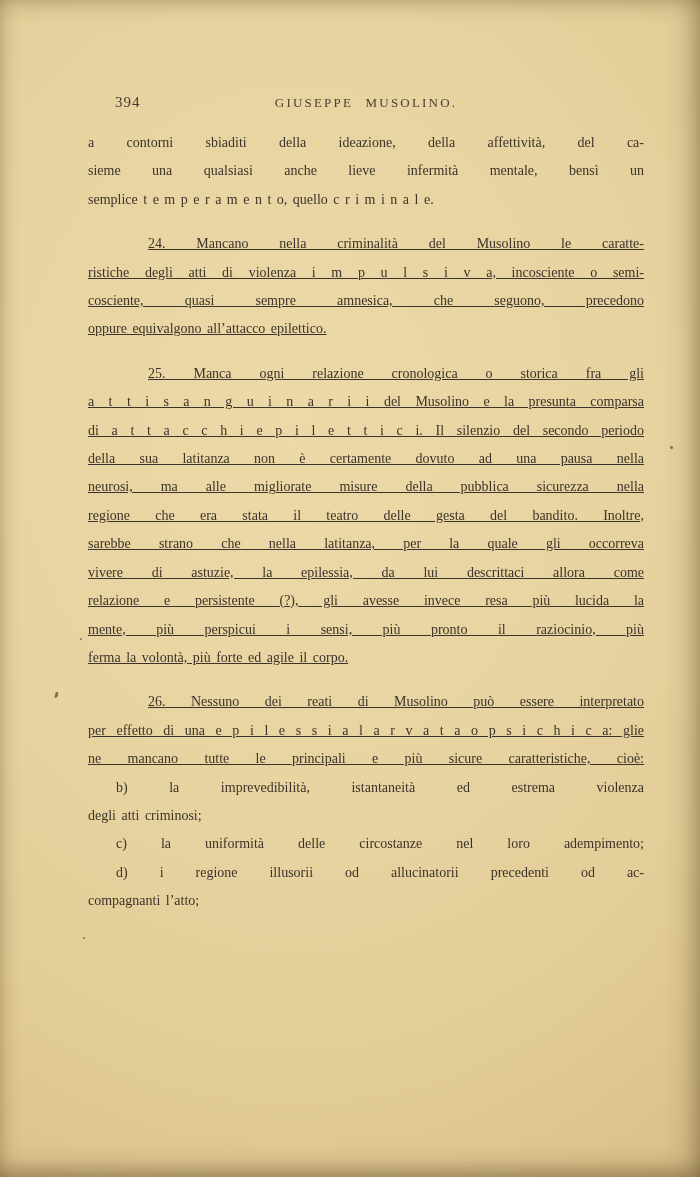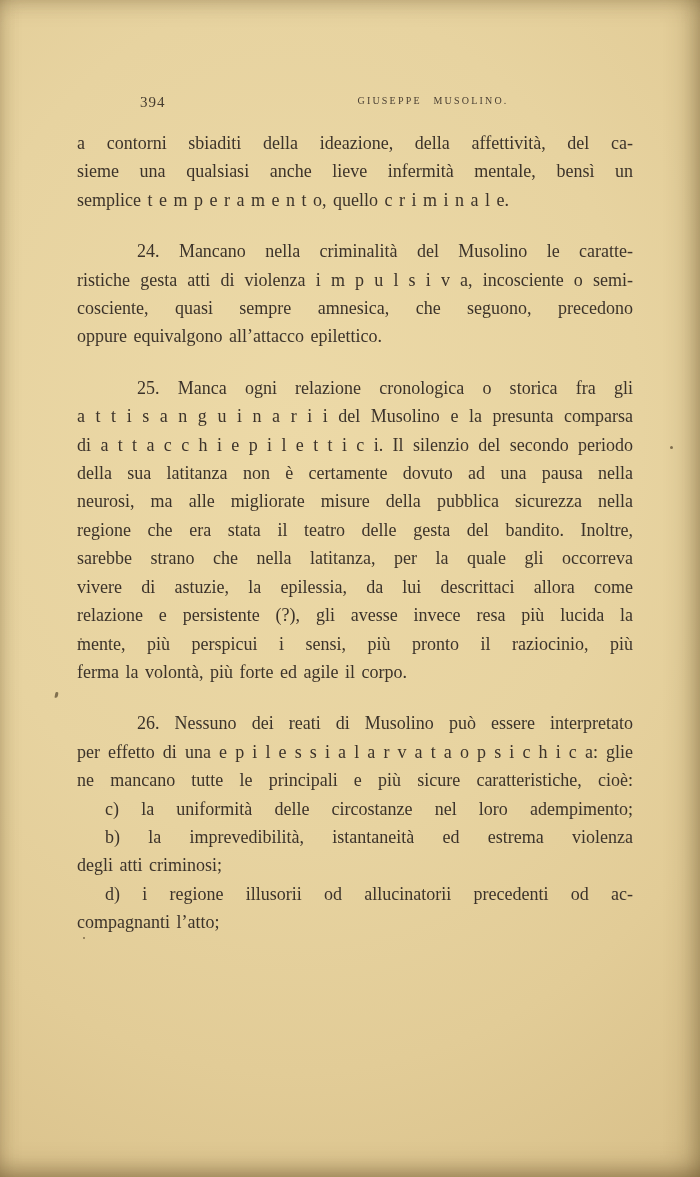--- a/index.html
+++ b/index.html
@@ -17,39 +17,39 @@
         #ecd9a7 0%, #e7d3a0 38%, #e2cc97 58%,
         #dac28c 76%, #cfb680 90%, #c3a871 100%);
     box-shadow:
       inset 0 -16px 26px -12px rgba(92, 70, 34, 0.55),
       inset -18px 0 30px -14px rgba(92, 70, 34, 0.45),
       inset 12px 0 24px -16px rgba(92, 70, 34, 0.30),
       inset 0 14px 28px -18px rgba(92, 70, 34, 0.35);
     color: #3e352b;
   }
   .running-head {
-    position: absolute; top: 93px; left: 0; right: 0; height: 20px; margin-left: 25px;
+    position: absolute; top: 93px; left: 0; right: 0; height: 20px;
   }
   .page-number {
     position: absolute; left: 115px; top: 1px;
     font-size: 15px; letter-spacing: 1px; color: #453b2f;
   }
   .running-title {
-    position: absolute; left: 408px; top: 2px; transform: translateX(-50%);
-    font-size: 10px; letter-spacing: 2.2px; word-spacing: 7px;
+    position: absolute; left: 366px; top: 2px; transform: translateX(-50%);
+    font-size: 13px; letter-spacing: 2.2px; word-spacing: 7px;
     white-space: nowrap; color: #4c4134;
   }
   .text-block {
-    position: absolute; top: 129px; left: 77px; width: 556px;
-    font-size: 18px; line-height: 28.4px;
+    position: absolute; top: 129px; left: 88px; width: 556px;
+    font-size: 14px; line-height: 28.4px;
     word-spacing: 2px;
     color: #3c332a;
   }
   .para { margin: 0; }
-  .para.numbered { margin-top: 23px; }
+  .para.numbered { margin-top: 16px; text-decoration: underline; }
   .line {
     text-align: justify;
     text-align-last: left;
     min-height: 28.4px;
   }
   .line.just { text-align-last: justify; }
   .line.first-num { text-indent: 60px; }
   .line.first-item { text-indent: 28px; }
   .speck {
     position: absolute; background: rgba(74, 58, 36, 0.65);
@@ -70,21 +70,21 @@
   <div class="text-block">
 
     <div class="para">
       <div class="line just">a contorni sbiaditi della ideazione, della affettività, del ca-</div>
       <div class="line just">sieme una qualsiasi anche lieve infermità mentale, bensì un</div>
       <div class="line">semplice t e m p e r a m e n t o, quello c r i m i n a l e.</div>
     </div>
 
     <div class="para numbered">
       <div class="line just first-num">24. Mancano nella criminalità del Musolino le caratte-</div>
-      <div class="line just">ristiche gesta atti di violenza i m p u l s i v a, incosciente o semi-</div>
+      <div class="line just">ristiche degli atti di violenza i m p u l s i v a, incosciente o semi-</div>
       <div class="line just">cosciente, quasi sempre amnesica, che seguono, precedono</div>
       <div class="line">oppure equivalgono all’attacco epilettico.</div>
     </div>
 
     <div class="para numbered">
       <div class="line just first-num">25. Manca ogni relazione cronologica o storica fra gli</div>
       <div class="line just">a t t i s a n g u i n a r i i del Musolino e la presunta comparsa</div>
       <div class="line just">di a t t a c c h i e p i l e t t i c i. Il silenzio del secondo periodo</div>
       <div class="line just">della sua latitanza non è certamente dovuto ad una pausa nella</div>
       <div class="line just">neurosi, ma alle migliorate misure della pubblica sicurezza nella</div>
@@ -97,26 +97,26 @@
     </div>
 
     <div class="para numbered">
       <div class="line just first-num">26. Nessuno dei reati di Musolino può essere interpretato</div>
       <div class="line just">per effetto di una e p i l e s s i a l a r v a t a o p s i c h i c a: glie</div>
       <div class="line just">ne mancano tutte le principali e più sicure caratteristiche, cioè:</div>
     </div>
 
 
     <div class="para">
-      <div class="line just first-item">c) la uniformità delle circostanze nel loro adempimento;</div>
+      <div class="line just first-item">b) la imprevedibilità, istantaneità ed estrema violenza</div>
+      <div class="line">degli atti criminosi;</div>
     </div>
 
     <div class="para">
-      <div class="line just first-item">b) la imprevedibilità, istantaneità ed estrema violenza</div>
-      <div class="line">degli atti criminosi;</div>
+      <div class="line just first-item">c) la uniformità delle circostanze nel loro adempimento;</div>
     </div>
 
     <div class="para">
       <div class="line just first-item">d) i regione illusorii od allucinatorii precedenti od ac-</div>
       <div class="line">compagnanti l’atto;</div>
     </div>
 
   </div>
 
   <div class="speck comma" style="left:55px; top:692px;"></div>

